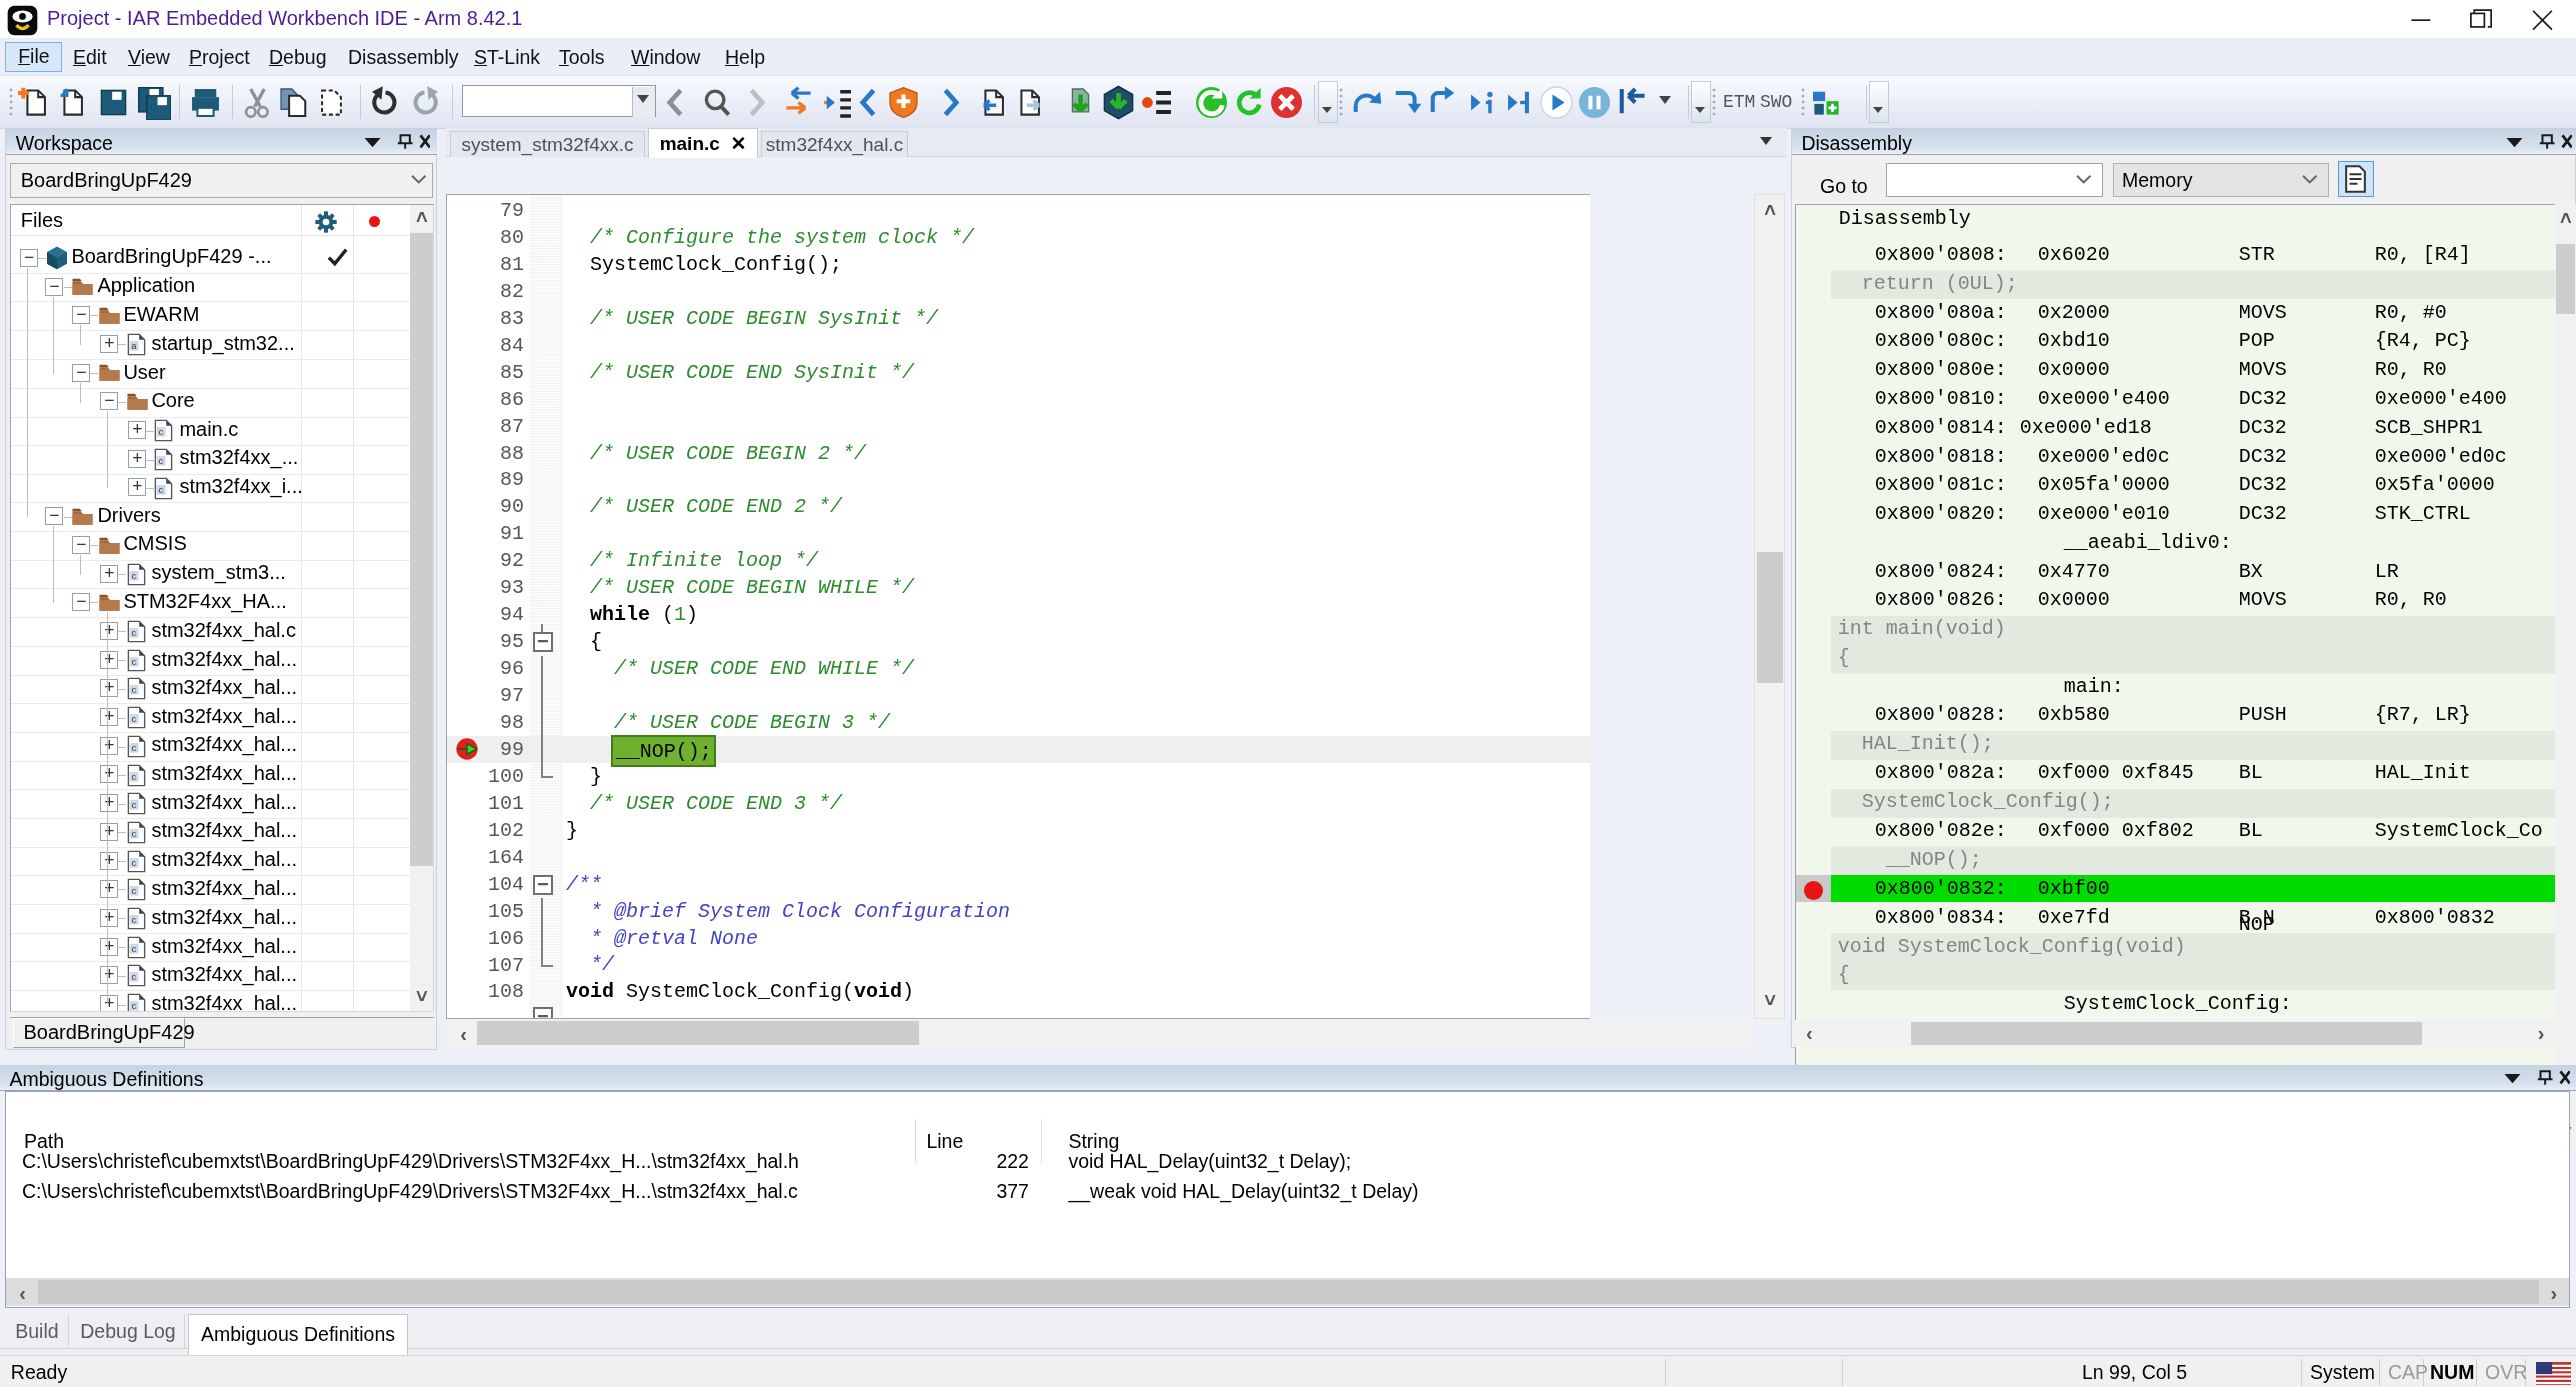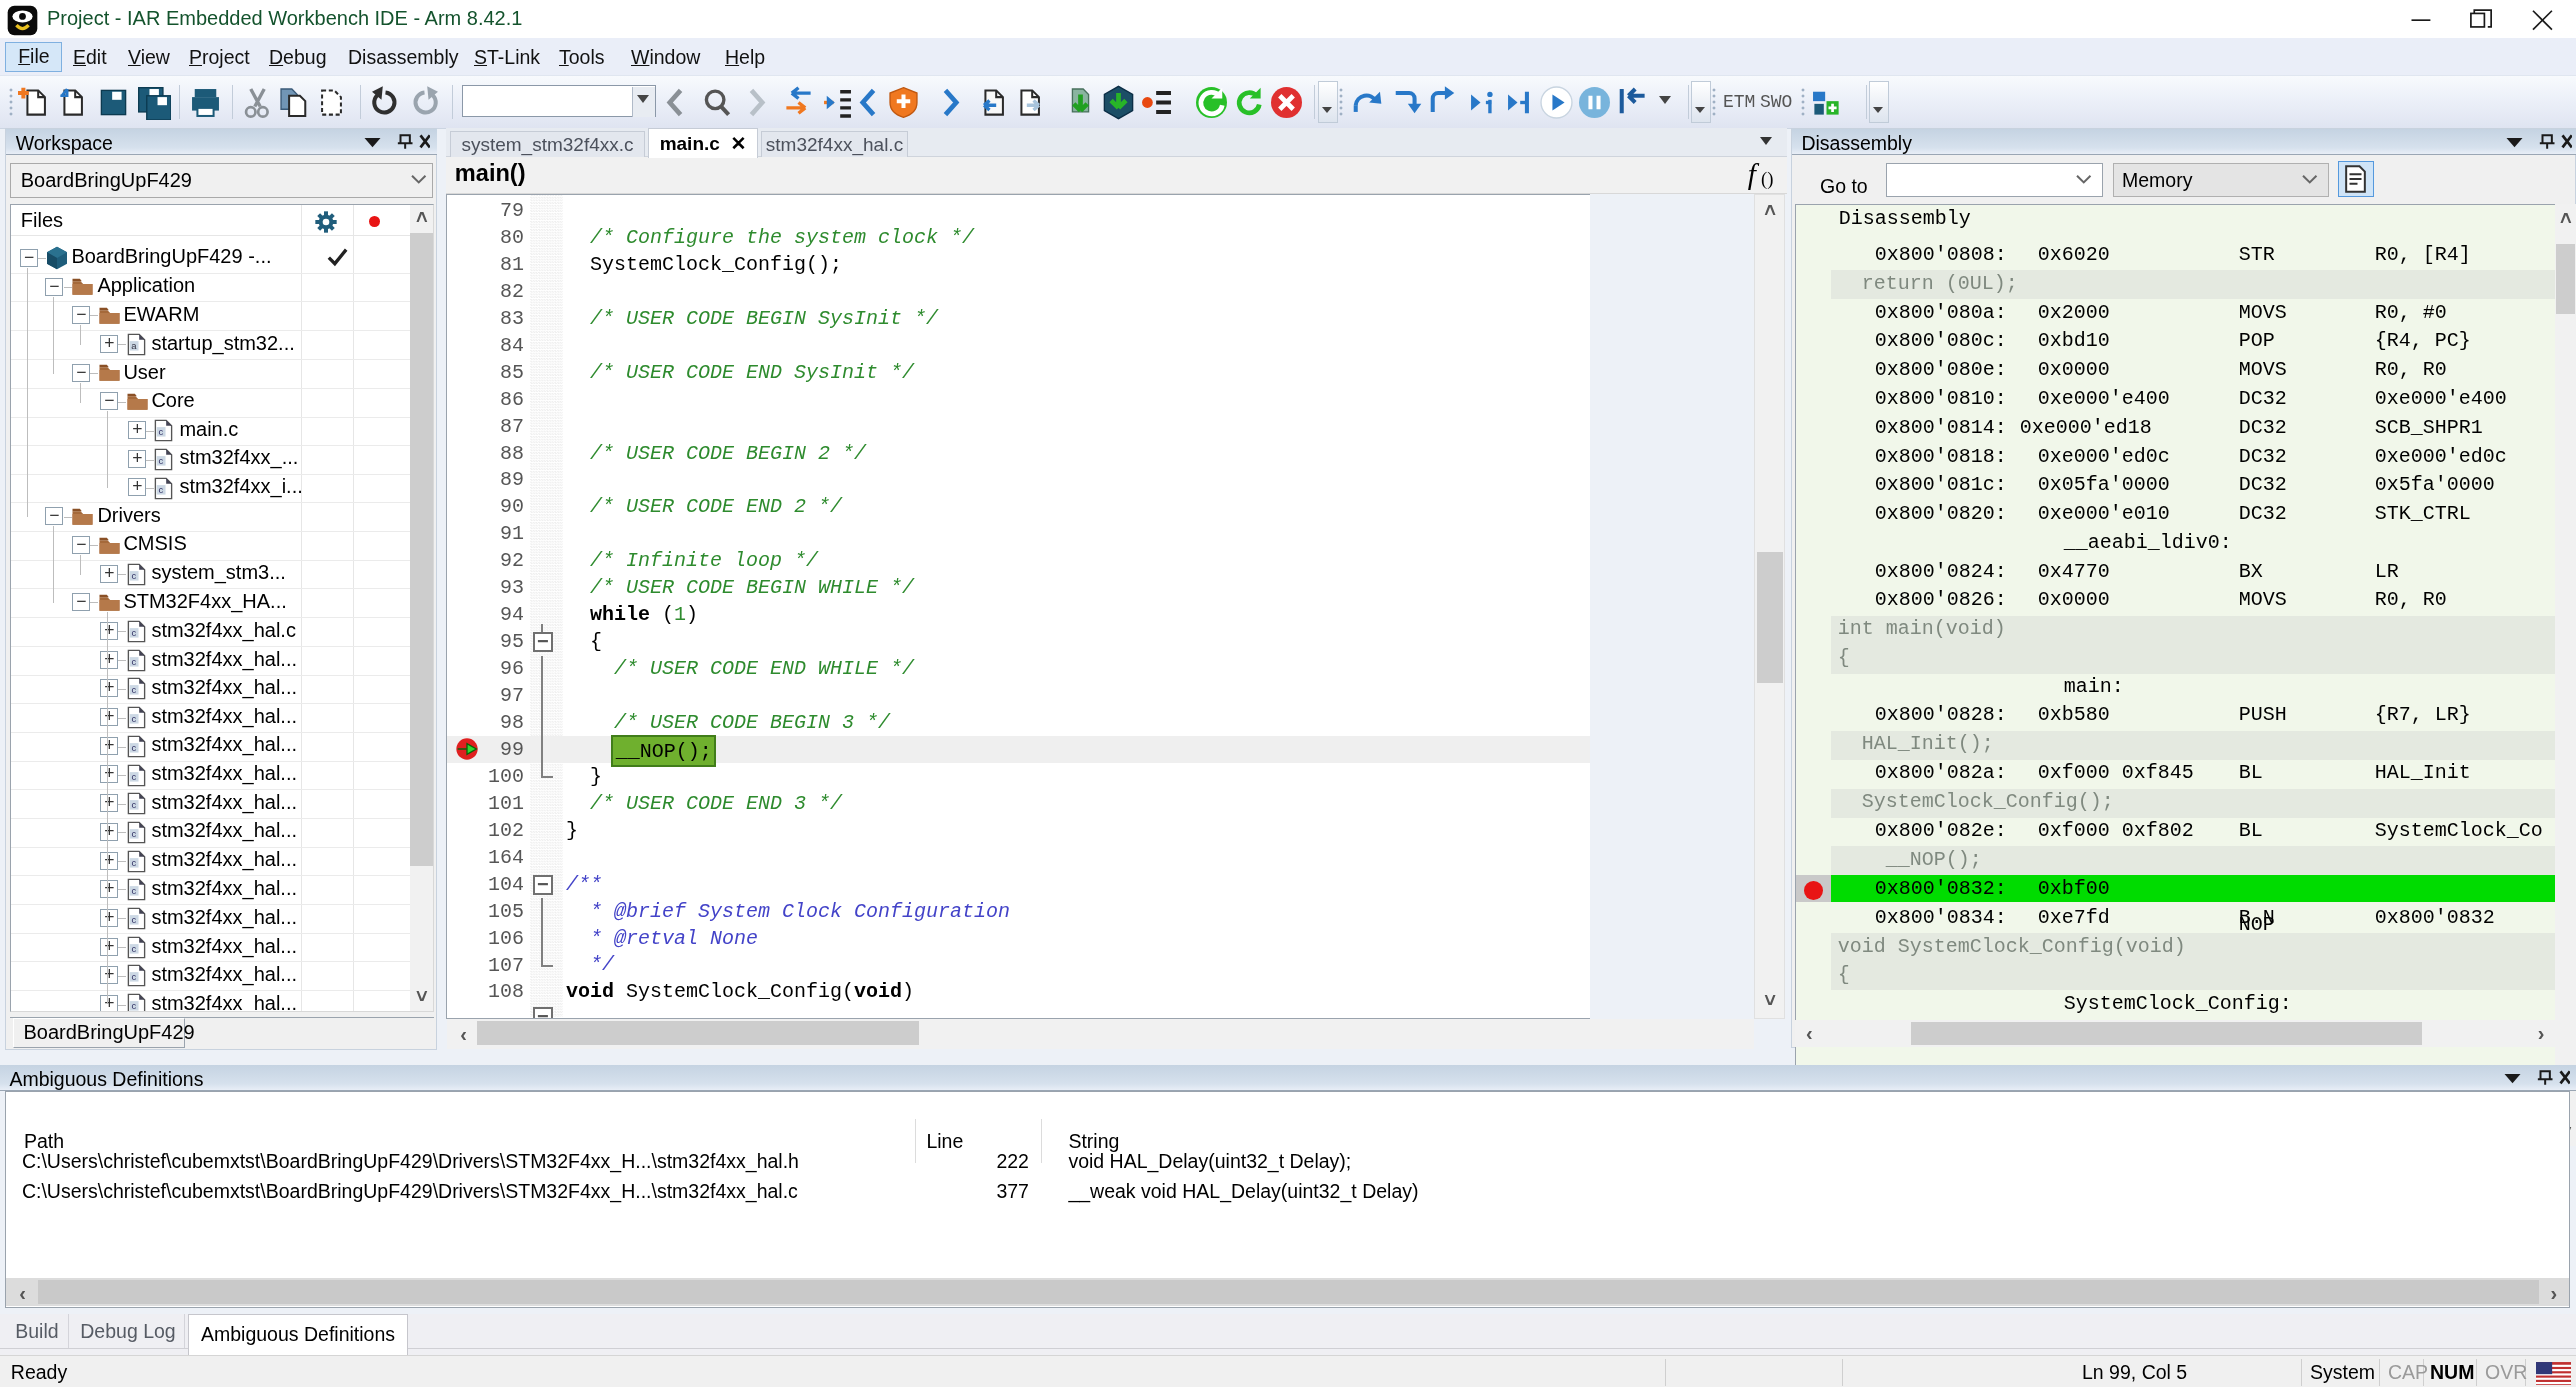--- a/index.html
+++ b/index.html
@@ -1,20 +1,20 @@
 <!DOCTYPE html>
 <html style="font-size:10.8px"><head><meta charset="utf-8"><style>
 *{margin:0;padding:0;box-sizing:border-box}
 html,body{width:2576px;height:1388px;overflow:hidden}
 body{font-family:"Liberation Sans",sans-serif;background:#edf1f7;position:relative}
 .abs{position:absolute}
 pre,.mono{font-family:"Liberation Mono",monospace}
 
 #title{left:0;top:0;width:2576px;height:38px;background:#fff}
-#title .t{left:47px;top:6.7px;font-size:20px;color:#14532d}
+#title .t{left:47px;top:6.7px;font-size:20px;color:#4c1d95}
 
 #menu{left:0;top:38px;width:2576px;height:38px;background:#eaeef8;border-bottom:0.7px solid #e0e6f0}
 .mi{position:absolute;top:4px;height:30px;line-height:30px;font-size:19.5px;color:#111;text-align:center}
 .mi u{text-decoration:underline}
 
 #tbar{left:0;top:76px;width:2576px;height:53px;background:linear-gradient(180deg,#f8fafd 0%,#ebeff8 50%,#dfe4f1 100%);border-bottom:0.7px solid #ccd5e2}
 .grip{position:absolute;top:12px;width:4px;height:30px;background-image:radial-gradient(circle at 2px 2px,#9fb0c4 1.3px,transparent 1.7px);background-size:4px 6px}
 .tsep{position:absolute;top:9.4px;width:1.3px;height:34px;background:#c2ccd9}
 .ticon{position:absolute;top:8.8px}
 
@@ -586,27 +586,20 @@
 <div class="abs" style="left:4px;top:888px;width:424px;height:32px;background:#f0f0f0;border-top:1.3px solid #9aa3ad"></div>
 <div class="abs" style="left:6.7px;top:889px;width:172px;height:30px;background:#f0f0f0;border:1.3px solid #9aa3ad;border-top-color:#fff;border-left-color:#fff;font-size:20px;line-height:27px;padding-left:9.4px">BoardBringUpF429</div>
 </div>
 <div class="abs" id="edt">
 <div id="edtabs">
 <div class="etab" style="left:4px;width:195px">system_stm32f4xx.c</div>
 <div class="etab act" style="left:202px;width:110px">main.c&nbsp;&nbsp;<span style="font-weight:bold">✕</span></div>
 <div class="etab" style="left:315px;width:147px">stm32f4xx_hal.c</div>
 <div class="abs" style="left:1314px;top:9.4px;width:0;height:0;border:6.7px solid transparent;border-top:8.8px solid #333"></div>
 </div>
-<div id="crumb">
-      <span class="abs" style="left:8.8px;top:2.7px;font-size:23.6px;font-weight:bold">main()</span>
-      <svg class="abs" style="left:1300px;top:2.7px" width="38" height="32" viewBox="0 0 56 48">
-        <text x="2" y="36" font-family="Liberation Serif" font-style="italic" font-size="44">f</text>
-        <text x="22" y="38" font-family="Liberation Serif" font-size="28">()</text>
-      </svg>
-    </div>
 <div id="code">
 <div class="abs" style="left:83px;top:0;width:33px;height:822px;background:repeating-conic-gradient(#efefef 0% 25%, #ffffff 0% 50%);background-size:2.7px 2.7px"></div>
 <div class="lnum" style="top:4px">79</div>
 <div class="lnum" style="top:31px">80</div>
 <div class="cl mono" style="top:29px"><span class="cmt">  /* Configure the system clock */</span></div>
 <div class="lnum" style="top:58px">81</div>
 <div class="cl mono" style="top:56px">  SystemClock_Config();</div>
 <div class="lnum" style="top:85px">82</div>
 <div class="lnum" style="top:112px">83</div>
 <div class="cl mono" style="top:110px"><span class="cmt">  /* USER CODE BEGIN SysInit */</span></div>

